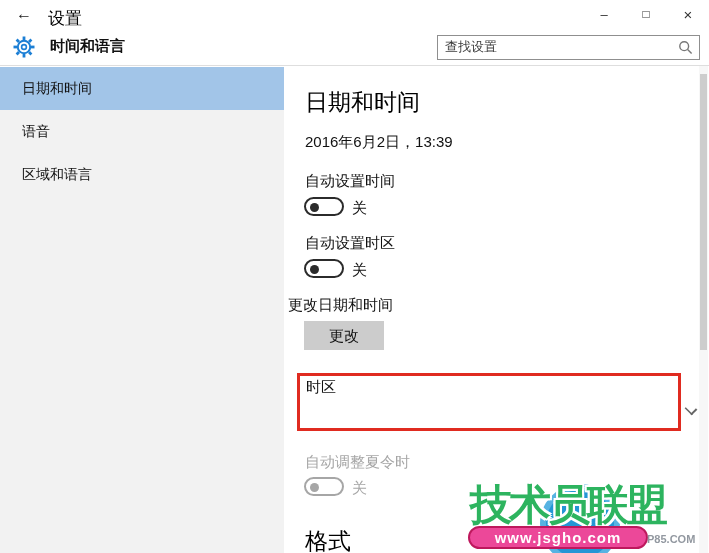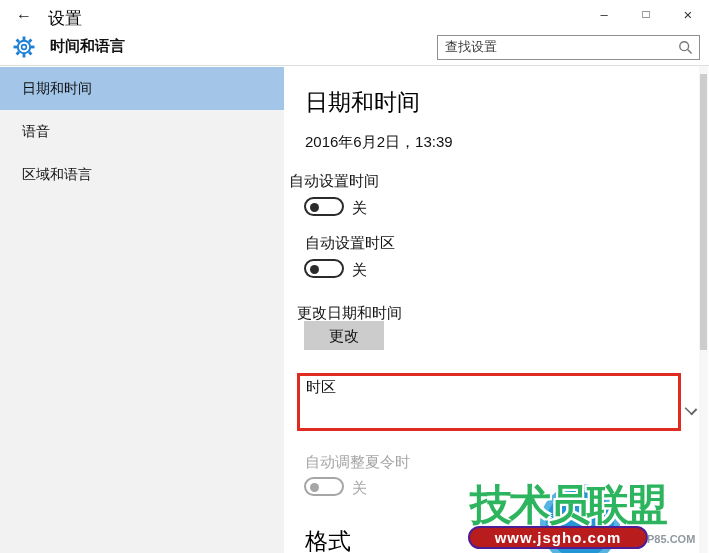--- a/index.html
+++ b/index.html
@@ -75,22 +75,22 @@
   
   .watermark { position:absolute; left:0; top:0; width:709px; height:553px; pointer-events:none; z-index:10; }
   .wm-circle { position:absolute; left:540px; top:484px; width:80px; height:80px; border-radius:50%;
     background:#2496d5; border:6px solid #57b3e2; }
   .wm-sub { position:absolute; left:594px; top:503px; font-size:27px; font-weight:bold; color:#2db45f;
     letter-spacing:0px; white-space:nowrap;
     text-shadow:-2px 0 #fff,2px 0 #fff,0 -2px #fff,0 2px #fff,-1px -1px #fff,1px 1px #fff,-1px 1px #fff,1px -1px #fff; }
   .wm-title { position:absolute; left:470px; top:477px; font-size:42px; font-weight:bold; color:#2db45f;
     letter-spacing:-3px; white-space:nowrap;
     text-shadow:-2px 0 #fff,2px 0 #fff,0 -2px #fff,0 2px #fff,-2px -2px #fff,2px 2px #fff,-2px 2px #fff,2px -2px #fff; }
-  .wm-pill { position:absolute; left:468px; top:526px; width:180px; height:23px; background:#b91c1c;
-    border-radius:12px; border:2px solid #4c1d95; text-align:center; line-height:19px;
+  .wm-pill { position:absolute; left:468px; top:526px; width:180px; height:23px; background:#ec4899;
+    border-radius:12px; border:2px solid #be185d; text-align:center; line-height:19px;
     font-size:15px; font-weight:bold; color:#fff; letter-spacing:1px; }
   .wm-small { position:absolute; left:647px; top:533px; font-size:11px; font-weight:bold; color:#9298a0;
     white-space:nowrap; }
 </style>
 </head>
 <body>
 
 <div class="window">
 
   <div class="titlebar">
@@ -137,33 +137,33 @@
   <div class="sidebar">
     <div class="side-item selected">日期和时间</div>
     <div class="side-item">语音</div>
     <div class="side-item">区域和语言</div>
   </div>
 
   <div class="content">
     <div class="abs h1" style="left:21px; top:20px;">日期和时间</div>
     <div class="abs datetxt" style="left:21px; top:66px;">2016年6月2日，13:39</div>
 
-    <div class="abs lbl" style="left:5px; top:105px;">自动设置时间</div>
+    <div class="abs lbl" style="left:21px; top:105px;">自动设置时间</div>
     <div class="toggle" style="left:20px; top:130px;">
         <div class="knob"></div>
       </div>
     <div class="abs state" style="left:68px; top:132px;">关</div>
 
     <div class="abs lbl" style="left:21px; top:167px;">自动设置时区</div>
     <div class="toggle" style="left:20px; top:192px;">
         <div class="knob"></div>
       </div>
     <div class="abs state" style="left:68px; top:194px;">关</div>
 
-    <div class="abs lbl" style="left:13px; top:229px;margin-top:8px;">更改日期和时间</div>
+    <div class="abs lbl" style="left:4px; top:229px;">更改日期和时间</div>
     <button class="change-btn" style="left:20px; top:254px;text-align:center;">更改</button>
 
     <div class="abs lbl" style="left:22px; top:311px;">时区</div>
 
     <div class="abs lbl disabled-txt" style="left:21px; top:386px;">自动调整夏令时</div>
     <div class="toggle disabled" style="left:20px; top:410px;">
         <div class="knob"></div>
       </div>
     <div class="abs state disabled-txt" style="left:68px; top:412px;">关</div>
 

